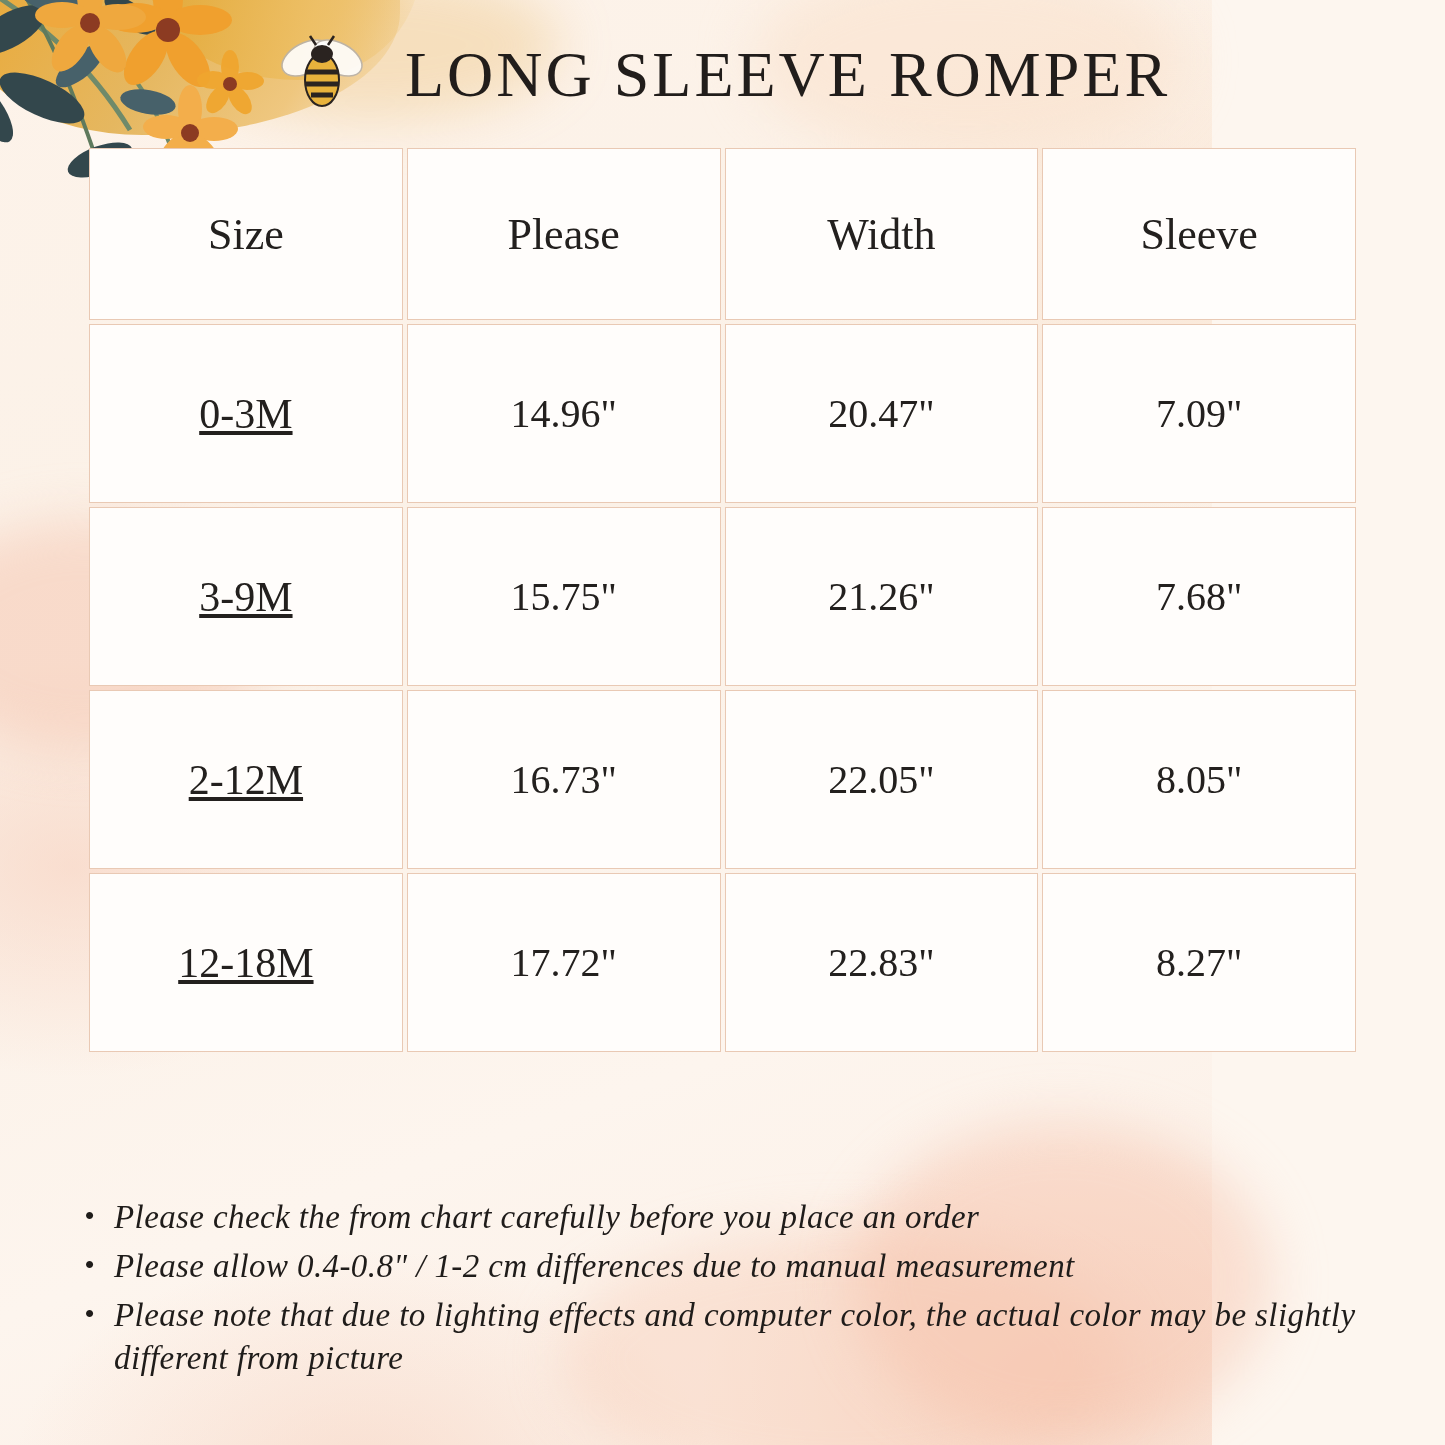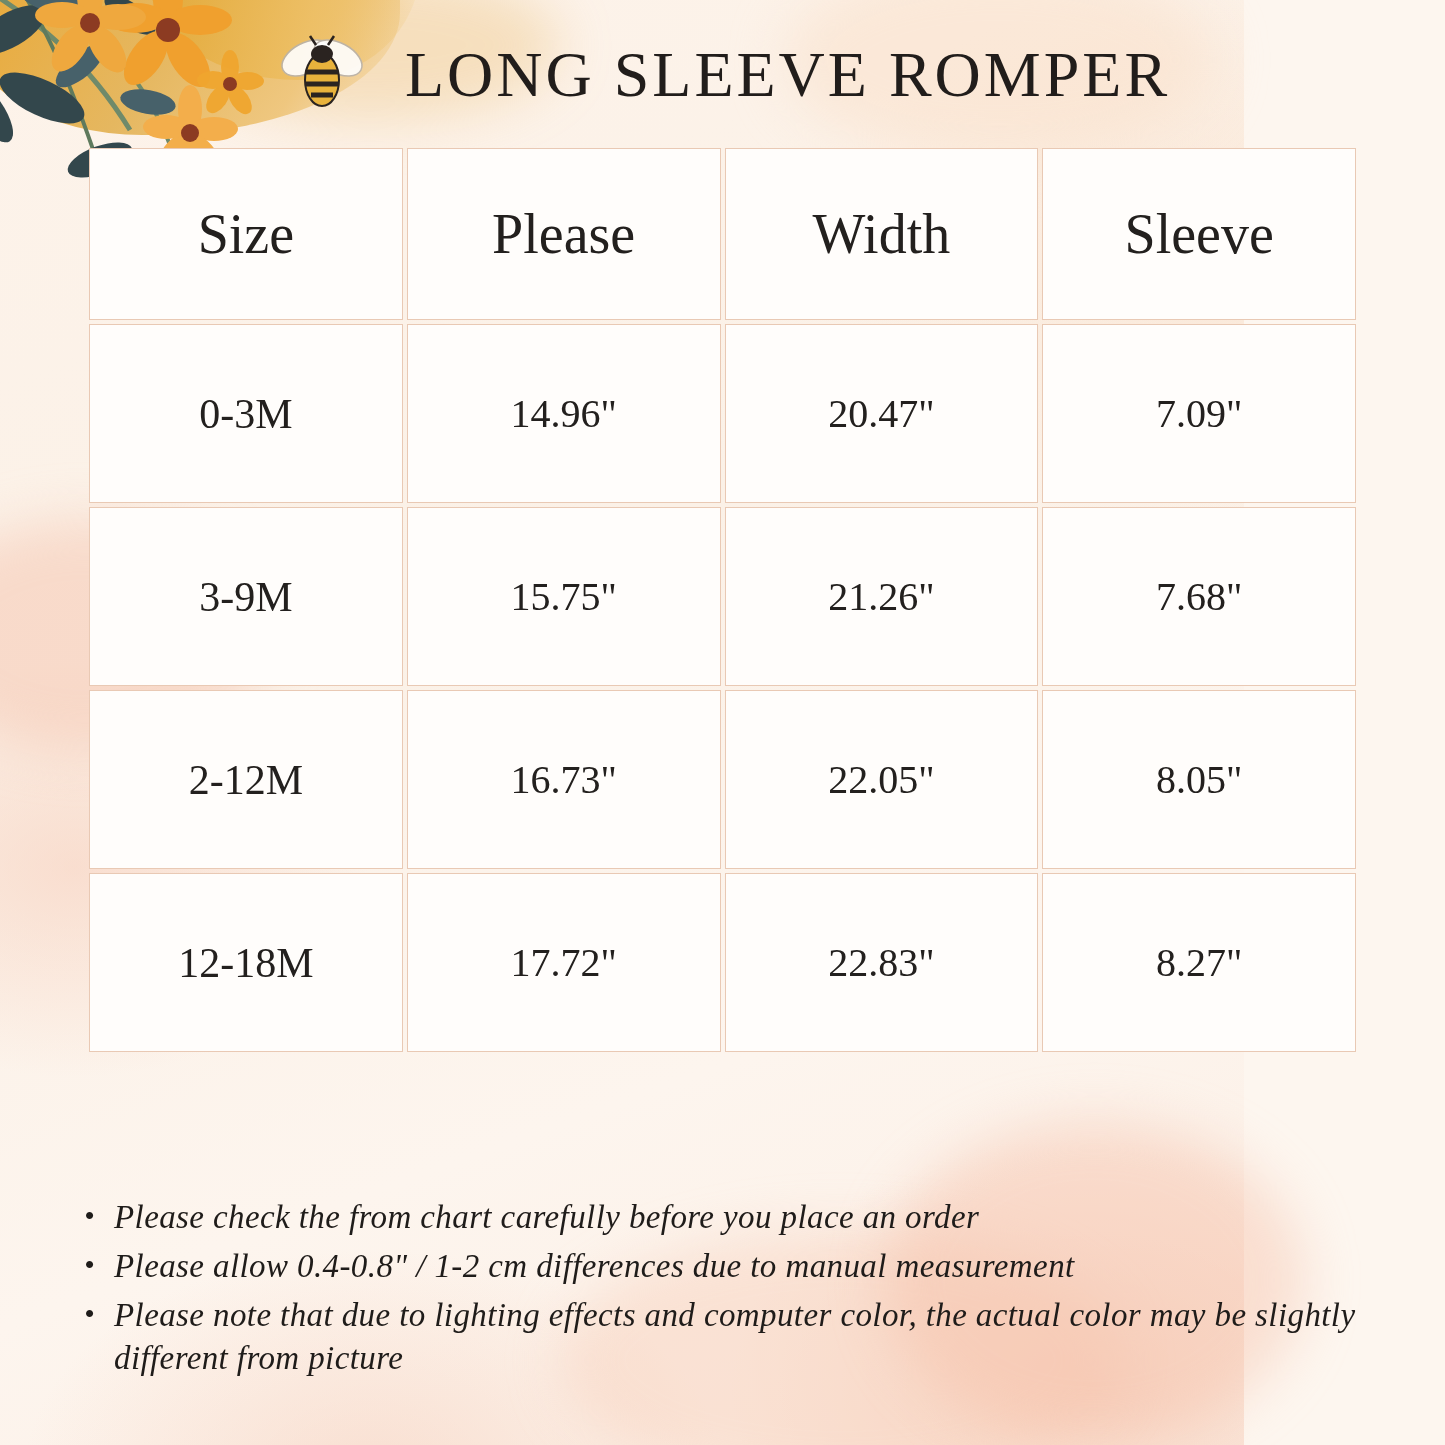--- a/index.html
+++ b/index.html
@@ -17,21 +17,20 @@
   #page {
     position: relative;
     width: 1212px;
     height: 1445px;
     background:
       radial-gradient(ellipse 520px 360px at 88% 96%, rgba(246,198,176,0.55) 0%, rgba(246,198,176,0.0) 70%),
       radial-gradient(ellipse 420px 300px at 6% 60%, rgba(247,205,186,0.55) 0%, rgba(247,205,186,0.0) 70%),
       radial-gradient(ellipse 600px 400px at 100% 18%, rgba(250,226,206,0.6) 0%, rgba(250,226,206,0.0) 72%),
       radial-gradient(ellipse 500px 320px at 30% 102%, rgba(245,201,180,0.45) 0%, rgba(245,201,180,0.0) 70%),
       linear-gradient(160deg, #fdf3ea 0%, #fbf1e7 40%, #fdf5ee 70%, #fbeee4 100%);
-    padding-left: 32px;
   }
 
   
   .blob {
     position: absolute;
     border-radius: 50%;
     filter: blur(26px);
     pointer-events: none;
   }
   .blob.b1 { left: -90px; top: 520px; width: 360px; height: 230px; background: rgba(246,196,173,0.50); }
@@ -117,24 +116,25 @@
     border: 1px solid #e9c9b4;
     height: 175px;
     text-align: center;
     vertical-align: middle;
     font-size: 40px;
     color: #23201e;
     font-family: "Liberation Serif", serif;
   }
   table.size-table tr.head td {
     height: 168px;
-    font-size: 56px;
+    font-size: 44px;
   }
   table.size-table td.sz {
     font-size: 42px;
+    text-decoration: underline;
   }
 
   
   .notes {
     position: absolute;
     left: 84px;
     top: 1196px;
     width: 1290px;
   }
   .note {

